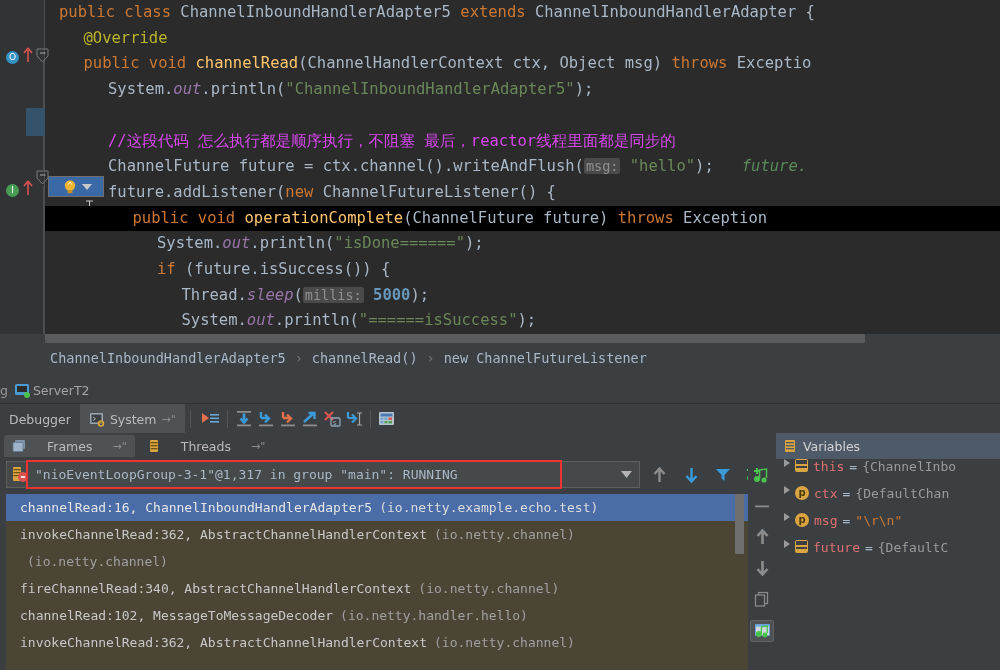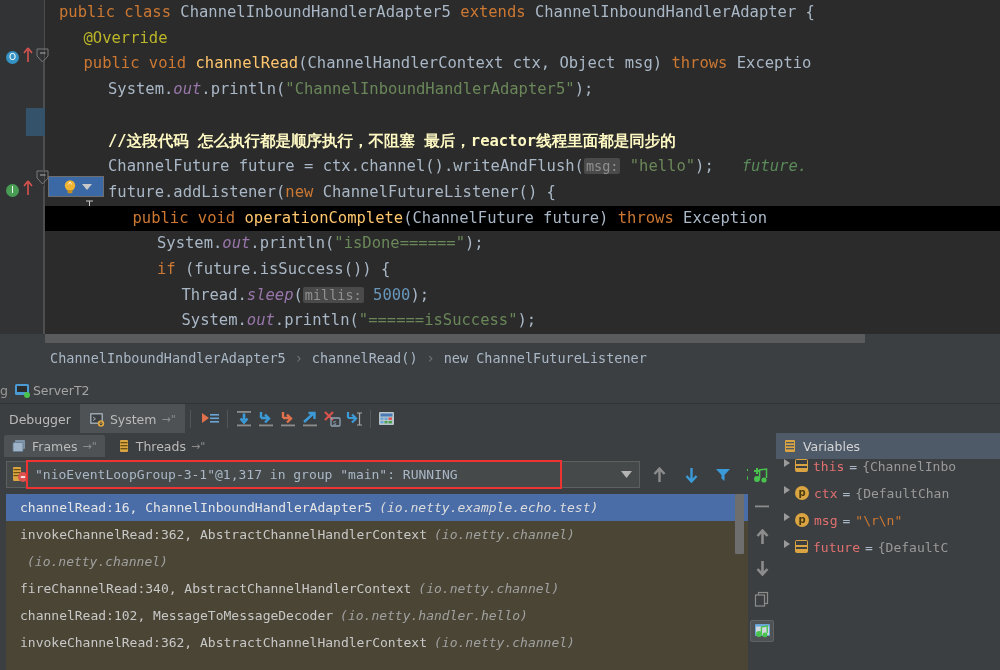--- a/index.html
+++ b/index.html
@@ -19,24 +19,24 @@
   .code{position:absolute;left:45px;top:0;right:0;height:334px;
         font-family:"DejaVu Sans Mono","Liberation Mono",monospace;
         font-size:15.5px;line-height:25.7px;white-space:pre;}
   .ln{position:absolute;left:0;right:0;height:25.7px;padding-left:0;}
   .hl{background:#000000;}
   
   .kw{color:#cc7832;}
   .id{color:#a9b7c6;}
   .mth{color:#ffc66d;}
   .str{color:#6a8759;}
-  .num{color:#6897bb;}
+  .num{color:#6897bb;font-weight:bold;}
   .ann{color:#bbb529;}
   .fld{color:#9876aa;font-style:italic;}
-  .cmt{color:#fef9c3;font-weight:bold;}
+  .cmt{color:#d946ef;}
   .hint{background:#4a4a4a;color:#909090;border-radius:2px;padding:0 2px;font-size:13.5px;}
   .inline-val{color:#5a8a5a;font-style:italic;}
 
   
   .ovr{position:absolute;width:13px;height:13px;border-radius:50%;font-size:9px;
        line-height:13px;text-align:center;font-family:"DejaVu Sans",sans-serif;color:#fff;}
   .ovr-o{background:#3592c4;}
   .ovr-i{background:#499c54;}
 
   .bulb{position:absolute;width:56px;height:21px;border:1px solid #6e6e6e;background:#3a69a5;
@@ -54,36 +54,36 @@
   .runtab{position:absolute;left:0;top:377px;width:1000px;height:26px;background:#3c3f41;
           display:flex;align-items:center;font-size:12.5px;color:#a4a4a4;}
   .runtab .lbl{margin-left:2px;}
   .toolbar{position:absolute;left:0;top:403px;width:1000px;height:30px;background:#3c3f41;
            display:flex;align-items:center;border-top:1px solid #323232;}
   .tabbtn{height:30px;display:flex;align-items:center;gap:5px;padding:0 9px;font-size:12.5px;color:#bbb;cursor:default;}
   .tabbtn.sel{background:#4e5254;}
   .tsep{width:1px;height:18px;background:#555;margin:0 5px;}
 
   .subtabs{position:absolute;left:0;top:433px;width:748px;height:26px;background:#3c3f41;display:flex;align-items:center;}
-  .subtab{height:22px;display:flex;align-items:center;gap:5px;padding:0 8px;margin-left:4px;font-size:12.5px;color:#bbb;}
+  .subtab{height:22px;display:flex;align-items:center;gap:20px;padding:0 8px;margin-left:4px;font-size:12.5px;color:#bbb;}
   .subtab.sel{background:#4e5254;border-radius:2px 2px 0 0;}
 
   .threadsel{position:absolute;left:6px;top:461px;width:634px;height:27px;background:#45494a;
              border:1px solid #5e6060;box-sizing:border-box;display:flex;align-items:center;}
   .threadbox{position:absolute;left:26px;top:460px;width:536px;height:29px;border:2px solid #e33; box-sizing:border-box;pointer-events:none;}
   .threadtext{font-family:"DejaVu Sans Mono","Liberation Mono",monospace;font-size:13px;color:#a9b7c6;white-space:nowrap;}
   .combo-arrow{position:absolute;left:612px;top:461px;width:28px;height:27px;display:flex;align-items:center;justify-content:center;}
 
   .framesbtns{position:absolute;left:648px;top:461px;height:27px;display:flex;align-items:center;gap:10px;}
 
   .frames{position:absolute;left:6px;top:494px;width:744px;height:176px;background:#4a4534;overflow:hidden;}
   .frow{height:27px;display:flex;align-items:center;padding-left:14px;
         font-family:"DejaVu Sans Mono","Liberation Mono",monospace;font-size:13px;color:#c8c8c8;white-space:nowrap;}
   .frow.sel{background:#4a6da7;color:#e6e6e6;}
-  .fpkg{color:#a0a0a0;font-style:italic;margin-left:7px;}
+  .fpkg{color:#a0a0a0;margin-left:7px;}
   .frow.sel .fpkg{color:#dcdcdc;}
   .fscroll{position:absolute;left:735px;top:494px;width:9px;height:60px;background:#6e6e6e;border-radius:1px;}
 
   
   .vtool{position:absolute;left:748px;top:459px;width:28px;height:211px;background:#3c3f41;
          display:flex;flex-direction:column;align-items:center;padding-top:6px;gap:11px;}
   .vt{width:22px;height:20px;display:flex;align-items:center;justify-content:center;border-radius:2px;}
   .vt.act{background:#4e5254;border:1px solid #5f6365;}
 
   

